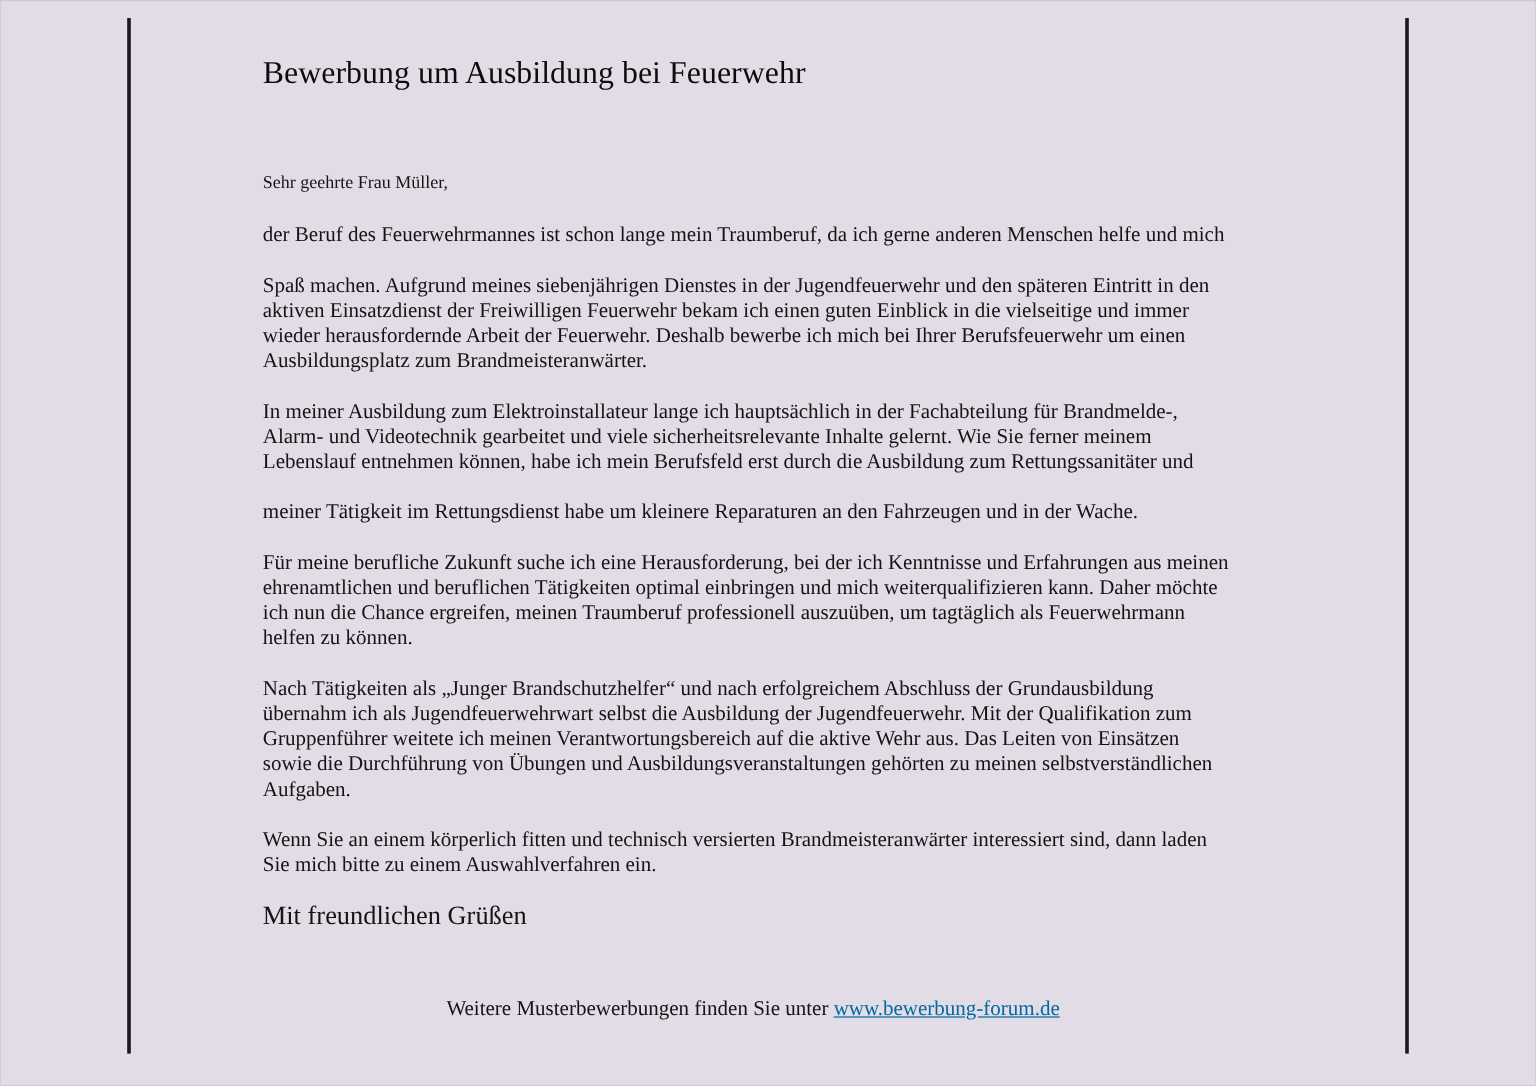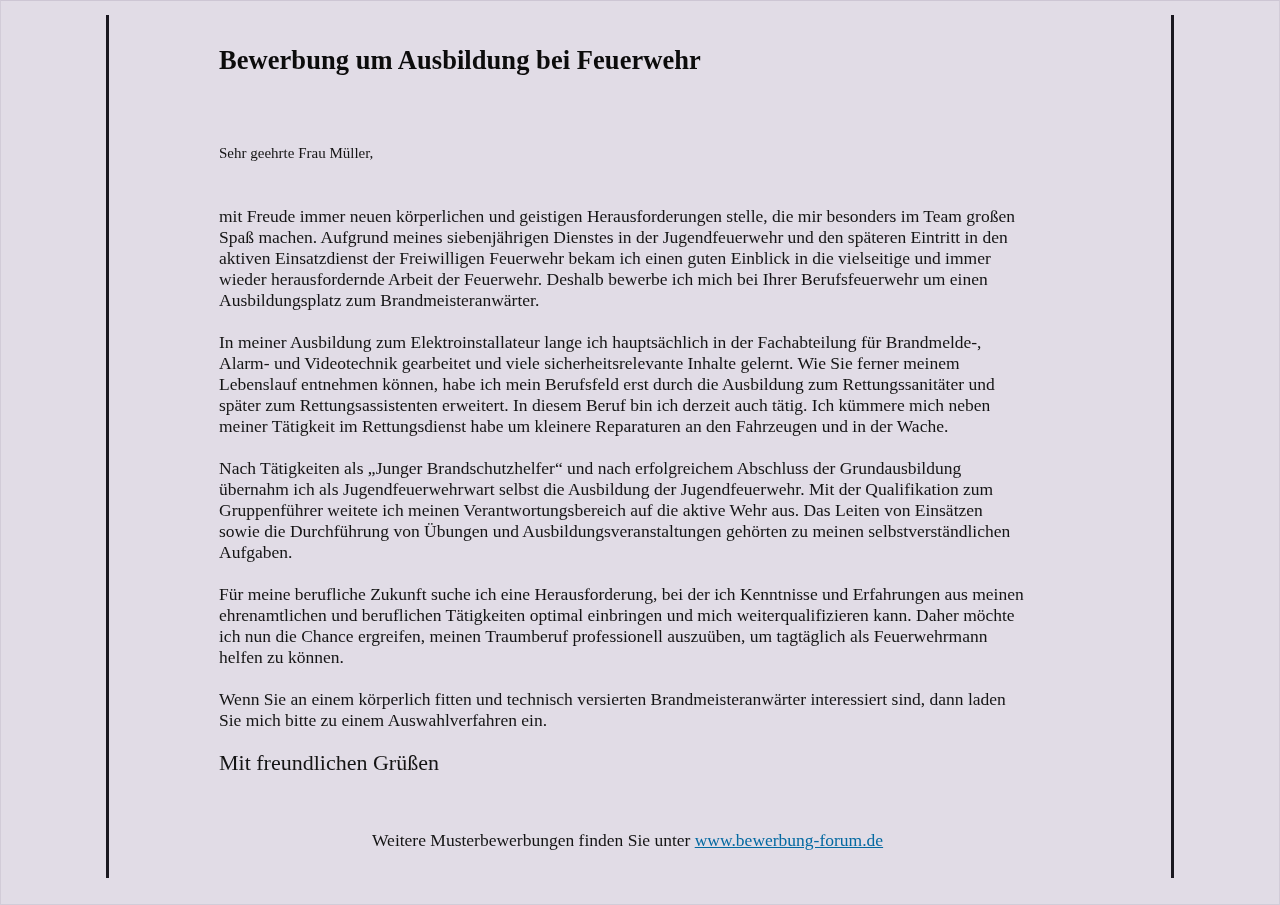--- a/index.html
+++ b/index.html
@@ -33,21 +33,21 @@
     .vline.right { left: 1171px; }
     .content {
       position: absolute;
       left: 219px;
       top: 40px;
       width: 850px;
     }
     h1.title {
       margin: 0;
       font-size: 26.5px;
-      font-weight: bold;
+      font-weight: normal;
       line-height: 40px;
       color: #0c0c0c;
       letter-spacing: 0.05px;
     }
     .salutation {
       margin: 0;
       position: absolute;
       top: 103px;
       font-size: 15px;
       line-height: 21px;
@@ -92,46 +92,46 @@
 <div class="page-frame"></div>
 <div class="vline left"></div>
 <div class="vline right"></div>
 
 <div class="content">
   <h1 class="title">Bewerbung um Ausbildung bei Feuerwehr</h1>
   <p class="salutation">Sehr geehrte Frau Müller,</p>
 
   <div class="body-paras">
     <p class="para">
+      <span>der Beruf des Feuerwehrmannes ist schon lange mein Traumberuf, da ich gerne anderen Menschen helfe und mich</span><br>
       <br>
-      <span>mit Freude immer neuen körperlichen und geistigen Herausforderungen stelle, die mir besonders im Team großen</span><br>
       <span>Spaß machen. Aufgrund meines siebenjährigen Dienstes in der Jugendfeuerwehr und den späteren Eintritt in den</span><br>
       <span>aktiven Einsatzdienst der Freiwilligen Feuerwehr bekam ich einen guten Einblick in die vielseitige und immer</span><br>
       <span>wieder herausfordernde Arbeit der Feuerwehr. Deshalb bewerbe ich mich bei Ihrer Berufsfeuerwehr um einen</span><br>
       <span>Ausbildungsplatz zum Brandmeisteranwärter.</span>
     </p>
     <p class="para">
       <span>In meiner Ausbildung zum Elektroinstallateur lange ich hauptsächlich in der Fachabteilung für Brandmelde-,</span><br>
       <span>Alarm- und Videotechnik gearbeitet und viele sicherheitsrelevante Inhalte gelernt. Wie Sie ferner meinem</span><br>
       <span>Lebenslauf entnehmen können, habe ich mein Berufsfeld erst durch die Ausbildung zum Rettungssanitäter und</span><br>
-      <span>später zum Rettungsassistenten erweitert. In diesem Beruf bin ich derzeit auch tätig. Ich kümmere mich neben</span><br>
+      <br>
       <span>meiner Tätigkeit im Rettungsdienst habe um kleinere Reparaturen an den Fahrzeugen und in der Wache.</span>
+    </p>
+    <p class="para">
+      <span>Für meine berufliche Zukunft suche ich eine Herausforderung, bei der ich Kenntnisse und Erfahrungen aus meinen</span><br>
+      <span>ehrenamtlichen und beruflichen Tätigkeiten optimal einbringen und mich weiterqualifizieren kann. Daher möchte</span><br>
+      <span>ich nun die Chance ergreifen, meinen Traumberuf professionell auszuüben, um tagtäglich als Feuerwehrmann</span><br>
+      <span>helfen zu können.</span>
     </p>
     <p class="para">
       <span>Nach Tätigkeiten als „Junger Brandschutzhelfer“ und nach erfolgreichem Abschluss der Grundausbildung</span><br>
       <span>übernahm ich als Jugendfeuerwehrwart selbst die Ausbildung der Jugendfeuerwehr. Mit der Qualifikation zum</span><br>
       <span>Gruppenführer weitete ich meinen Verantwortungsbereich auf die aktive Wehr aus. Das Leiten von Einsätzen</span><br>
       <span>sowie die Durchführung von Übungen und Ausbildungsveranstaltungen gehörten zu meinen selbstverständlichen</span><br>
       <span>Aufgaben.</span>
-    </p>
-    <p class="para">
-      <span>Für meine berufliche Zukunft suche ich eine Herausforderung, bei der ich Kenntnisse und Erfahrungen aus meinen</span><br>
-      <span>ehrenamtlichen und beruflichen Tätigkeiten optimal einbringen und mich weiterqualifizieren kann. Daher möchte</span><br>
-      <span>ich nun die Chance ergreifen, meinen Traumberuf professionell auszuüben, um tagtäglich als Feuerwehrmann</span><br>
-      <span>helfen zu können.</span>
     </p>
     <p class="para">
       <span>Wenn Sie an einem körperlich fitten und technisch versierten Brandmeisteranwärter interessiert sind, dann laden</span><br>
       <span>Sie mich bitte zu einem Auswahlverfahren ein.</span>
     </p>
     <p class="closing">Mit freundlichen Grüßen</p>
   </div>
 </div>
 
 <div class="footer">

